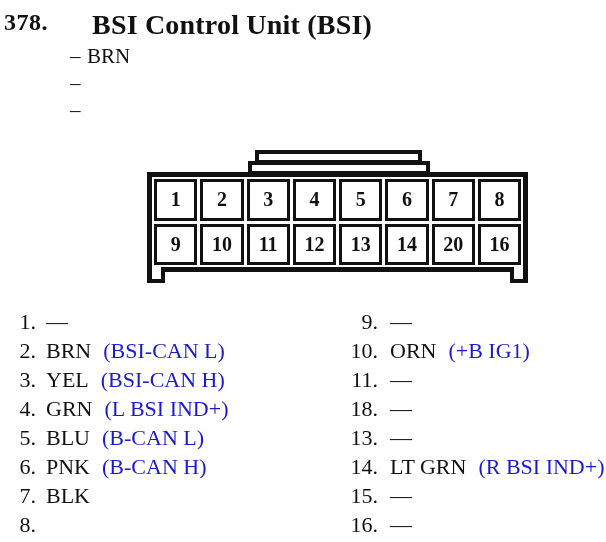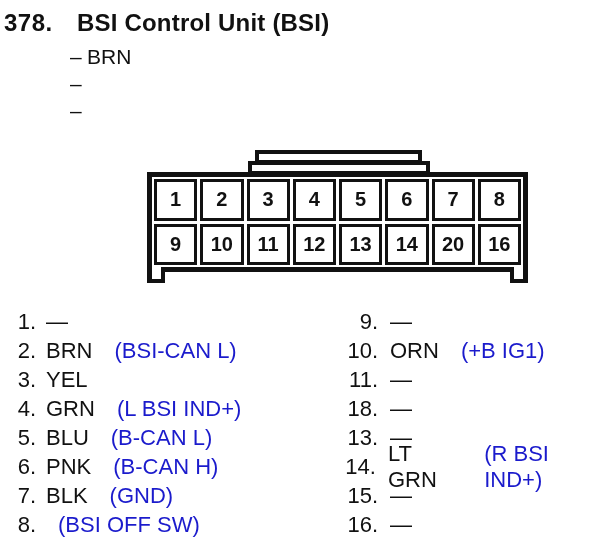--- a/index.html
+++ b/index.html
@@ -4,26 +4,26 @@
 <style>
   :root{
     --ink:#111111;
     --accent:#1b1bcc;
     --bg:#ffffff;
   }
   *{box-sizing:border-box;margin:0;padding:0;}
   html,body{background:#fff;}
   .page{
     position:relative;width:606px;height:542px;background:var(--bg);
-    font-family:Liberation Sans, sans-serif;color:var(--ink);
+    font-family:Liberation Serif, serif;color:var(--ink);
     overflow:hidden;
   }
   
   .page-number{position:absolute;left:4px;top:9px;font-size:24px;font-weight:bold;letter-spacing:0.5px;}
-  .page-title{position:absolute;left:77px;top:9px;font-size:24px;font-weight:bold;letter-spacing:0.2px;}
+  .page-title{position:absolute;left:92px;top:9px;font-size:28px;font-weight:bold;letter-spacing:0.2px;}
   .detail-list{position:absolute;left:70px;top:43px;}
   .detail-item{display:flex;height:27px;align-items:center;font-size:21px;}
   .detail-item .bullet{width:17px;}
   
   .connector{position:absolute;left:147px;top:150px;width:381px;height:133px;}
   .latch-top{position:absolute;left:108px;top:0;width:167px;height:14px;background:#fff;border:4px solid var(--ink);}
   .latch-bottom{position:absolute;left:101px;top:11px;width:182px;height:14px;background:#fff;border:4px solid var(--ink);}
   .conn-body{position:absolute;left:0;top:22px;width:381px;height:100px;background:#fff;border:5px solid var(--ink);}
   .pin-grid{
     position:absolute;left:2px;top:2px;right:2px;bottom:2px;
@@ -40,21 +40,21 @@
   
   .pin-col{position:absolute;top:307px;}
   .pin-col-left{left:14px;}
   .pin-col-right{left:340px;}
   .pin-row{display:flex;height:29px;align-items:center;font-size:22px;}
   .pin-num{display:inline-block;text-align:right;}
   .pin-col-left .pin-num{width:22px;}
   .pin-col-right .pin-num{width:38px;}
   .pin-col-left .pin-wire{margin-left:10px;}
   .pin-col-right .pin-wire{margin-left:12px;}
-  .pin-signal{margin-left:22px;color:var(--accent);}
+  .pin-signal{margin-left:12px;color:var(--accent);}
 </style>
 </head>
 <body>
 
 <div class="page">
 
   <div class="page-number">378.</div>
   <div class="page-title">BSI Control Unit (BSI)</div>
 
   <div class="detail-list">
@@ -103,44 +103,43 @@
         <span class="pin-wire">—</span>
       </div>
       <div class="pin-row">
         <span class="pin-num">2.</span>
         <span class="pin-wire">BRN</span>
         <span class="pin-signal">(BSI-CAN L)</span>
       </div>
       <div class="pin-row">
         <span class="pin-num">3.</span>
         <span class="pin-wire">YEL</span>
+        <span class="pin-signal">(BSI-CAN H)</span>
       </div>
       <div class="pin-row">
         <span class="pin-num">4.</span>
         <span class="pin-wire">GRN</span>
         <span class="pin-signal">(L BSI IND+)</span>
       </div>
       <div class="pin-row">
         <span class="pin-num">5.</span>
         <span class="pin-wire">BLU</span>
         <span class="pin-signal">(B-CAN L)</span>
       </div>
       <div class="pin-row">
         <span class="pin-num">6.</span>
         <span class="pin-wire">PNK</span>
         <span class="pin-signal">(B-CAN H)</span>
       </div>
       <div class="pin-row">
         <span class="pin-num">7.</span>
         <span class="pin-wire">BLK</span>
-        <span class="pin-signal">(GND)</span>
       </div>
       <div class="pin-row">
         <span class="pin-num">8.</span>
-        <span class="pin-signal">(BSI OFF SW)</span>
       </div>
     </div>
   <div class="pin-col pin-col-right">
       <div class="pin-row">
         <span class="pin-num">9.</span>
         <span class="pin-wire">—</span>
       </div>
       <div class="pin-row">
         <span class="pin-num">10.</span>
         <span class="pin-wire">ORN</span>

